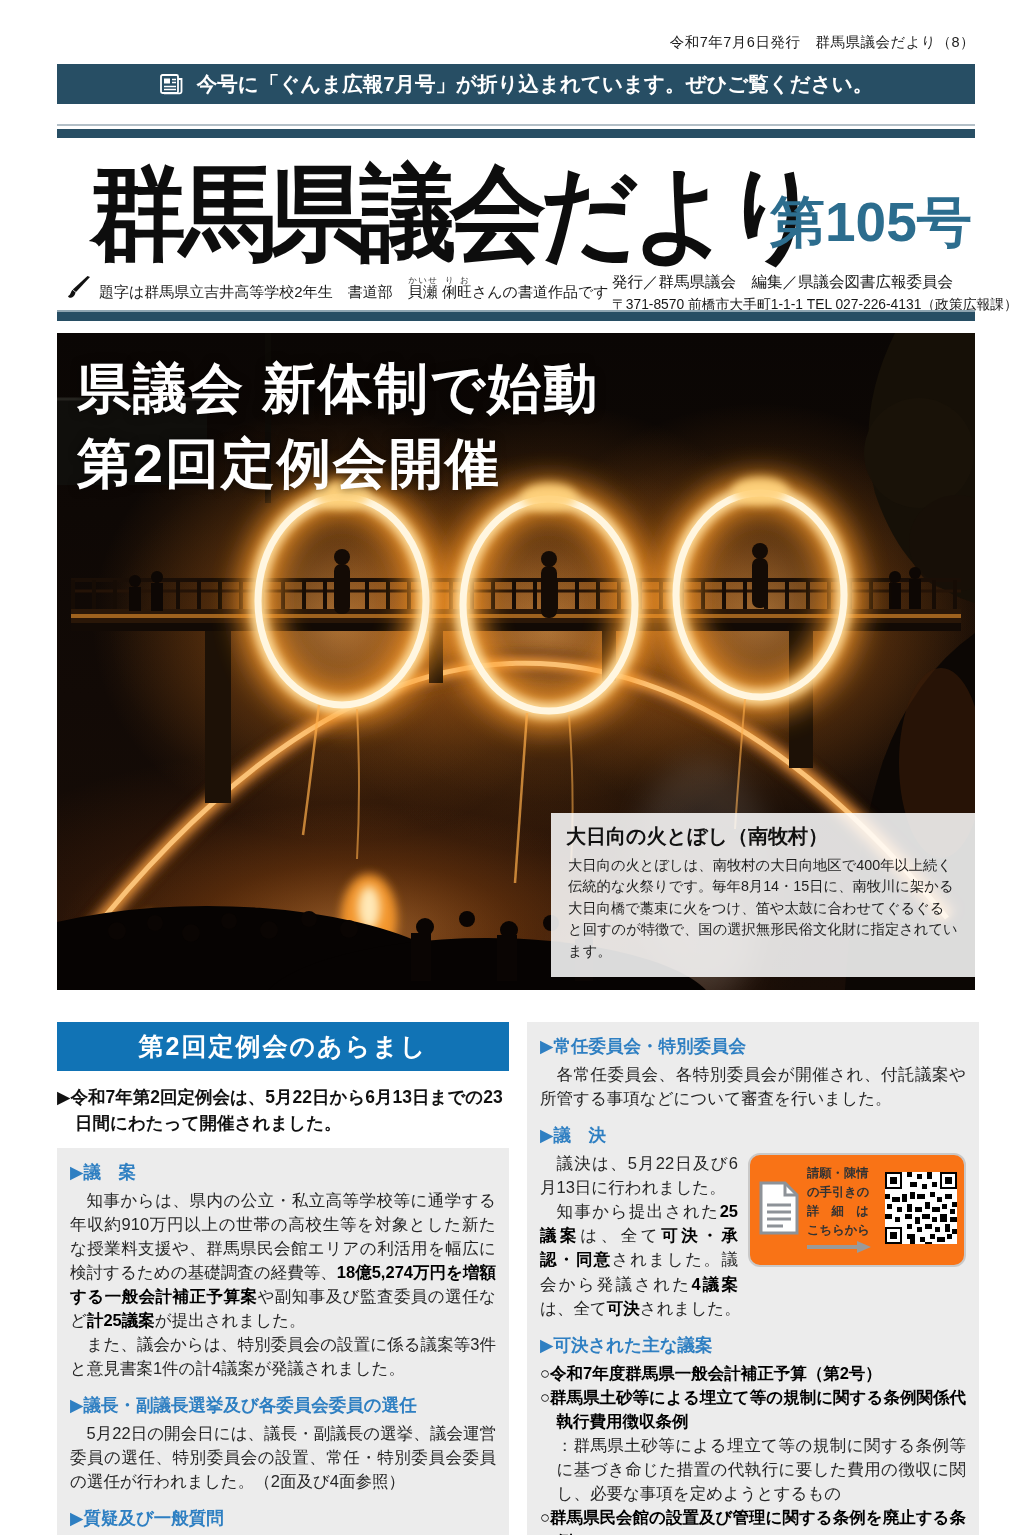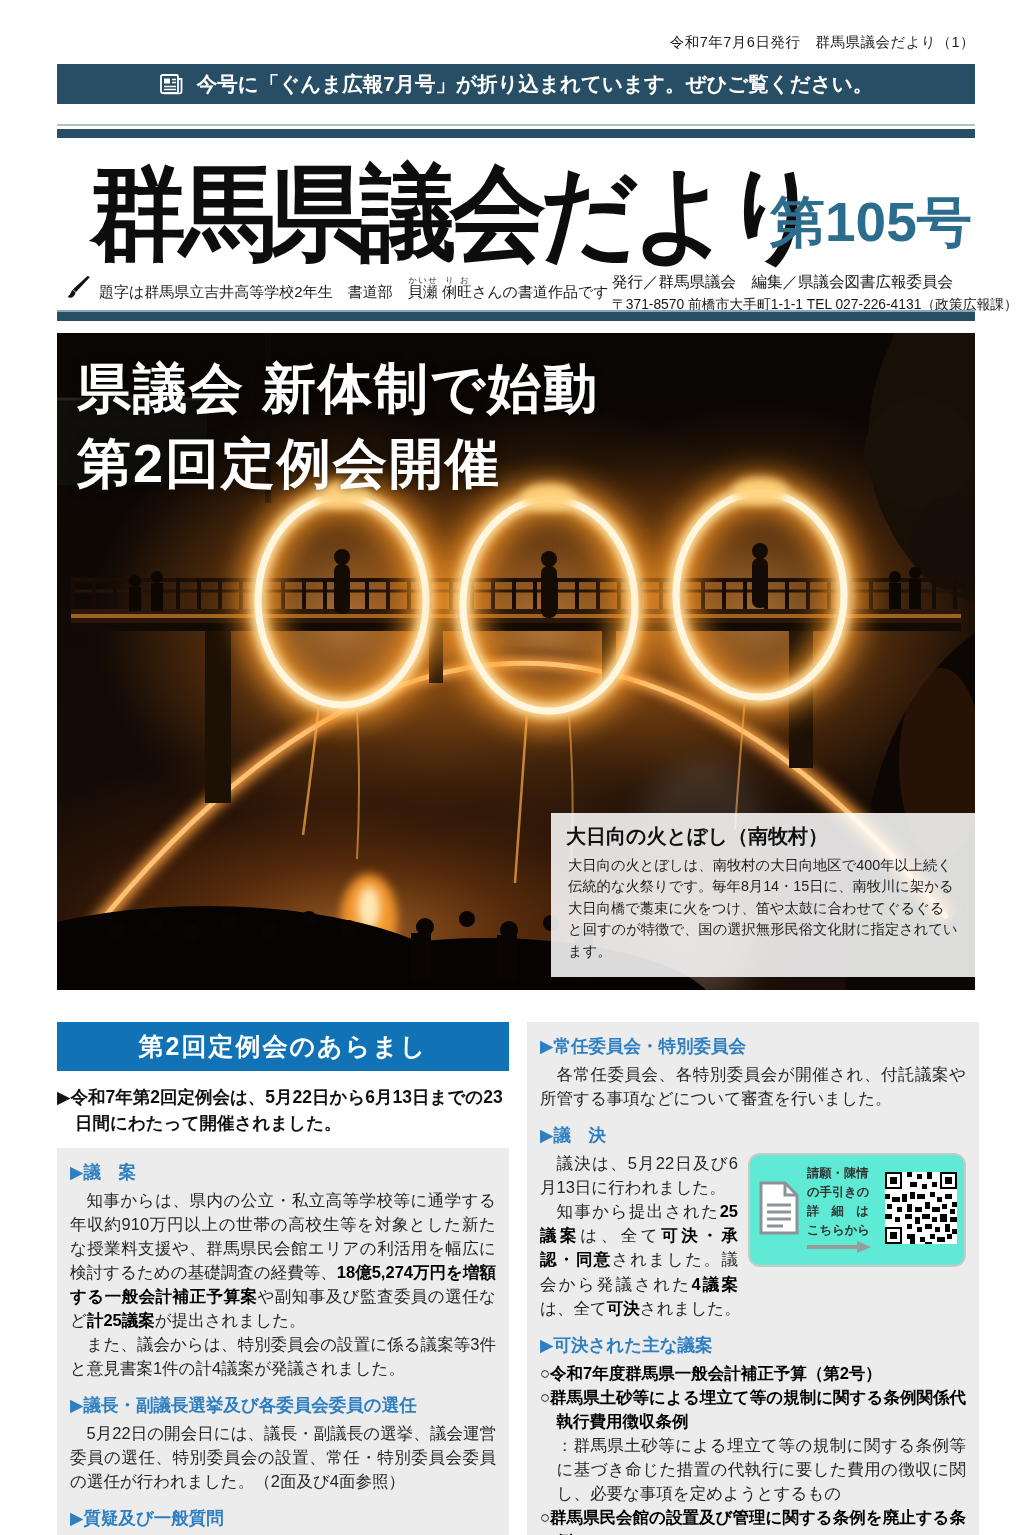--- a/index.html
+++ b/index.html
@@ -50,31 +50,31 @@
   .graybox{background:#ececec;padding:12px 13px 16px;box-sizing:border-box;}
   .sub-h{margin:13px 0 4px;font-size:17.5px;font-weight:bold;color:#2e7fc2;}
   .graybox .sub-h:first-child{margin-top:0;}
   .body{margin:0;font-size:16.5px;line-height:1.46;color:#262626;text-indent:1em;text-align:justify;}
   .b{font-weight:bold;color:#000;}
   .item-t{margin:0;font-size:16.5px;line-height:1.46;font-weight:bold;color:#000;
           padding-left:1em;text-indent:-1em;text-align:justify;}
   .item-d{margin:0;font-size:16.5px;line-height:1.46;color:#262626;padding-left:1em;text-align:justify;}
   .clear{clear:both;}
   
-  .petition-box{float:right;width:218px;margin:2px 0 8px 10px;background:#5eead4;border:2px solid #c9c9c9;
+  .petition-box{float:right;width:218px;margin:2px 0 8px 10px;background:#f97316;border:2px solid #c9c9c9;
                 border-radius:12px;padding:8px 7px;box-sizing:border-box;display:flex;align-items:center;gap:6px;}
   .petition-text{flex:1;}
   .petition-text .ln{font-size:12.3px;font-weight:bold;line-height:1.3;color:#333;white-space:nowrap;}
 </style>
 </head>
 <body>
 
 <div class="page">
 
-  <div class="date-line">令和7年7月6日発行　群馬県議会だより（1）</div>
+  <div class="date-line">令和7年7月6日発行　群馬県議会だより（8）</div>
 
   <div class="banner">
     <span>
       <svg width="26" height="24" viewBox="0 0 26 24" fill="none">
         <rect x="2" y="3" width="17" height="18" rx="1.5" stroke="#fff" stroke-width="1.8"></rect>
         <path d="M19 7h3.5v12.5a1.8 1.8 0 0 1-1.8 1.8H5" stroke="#fff" stroke-width="1.8"></path>
         <rect x="5" y="6.5" width="6" height="5" fill="#fff"></rect>
         <path d="M13 7.5h4M13 10.5h4M5 14.5h12M5 17.5h12" stroke="#fff" stroke-width="1.6"></path>
       </svg>
     </span>

